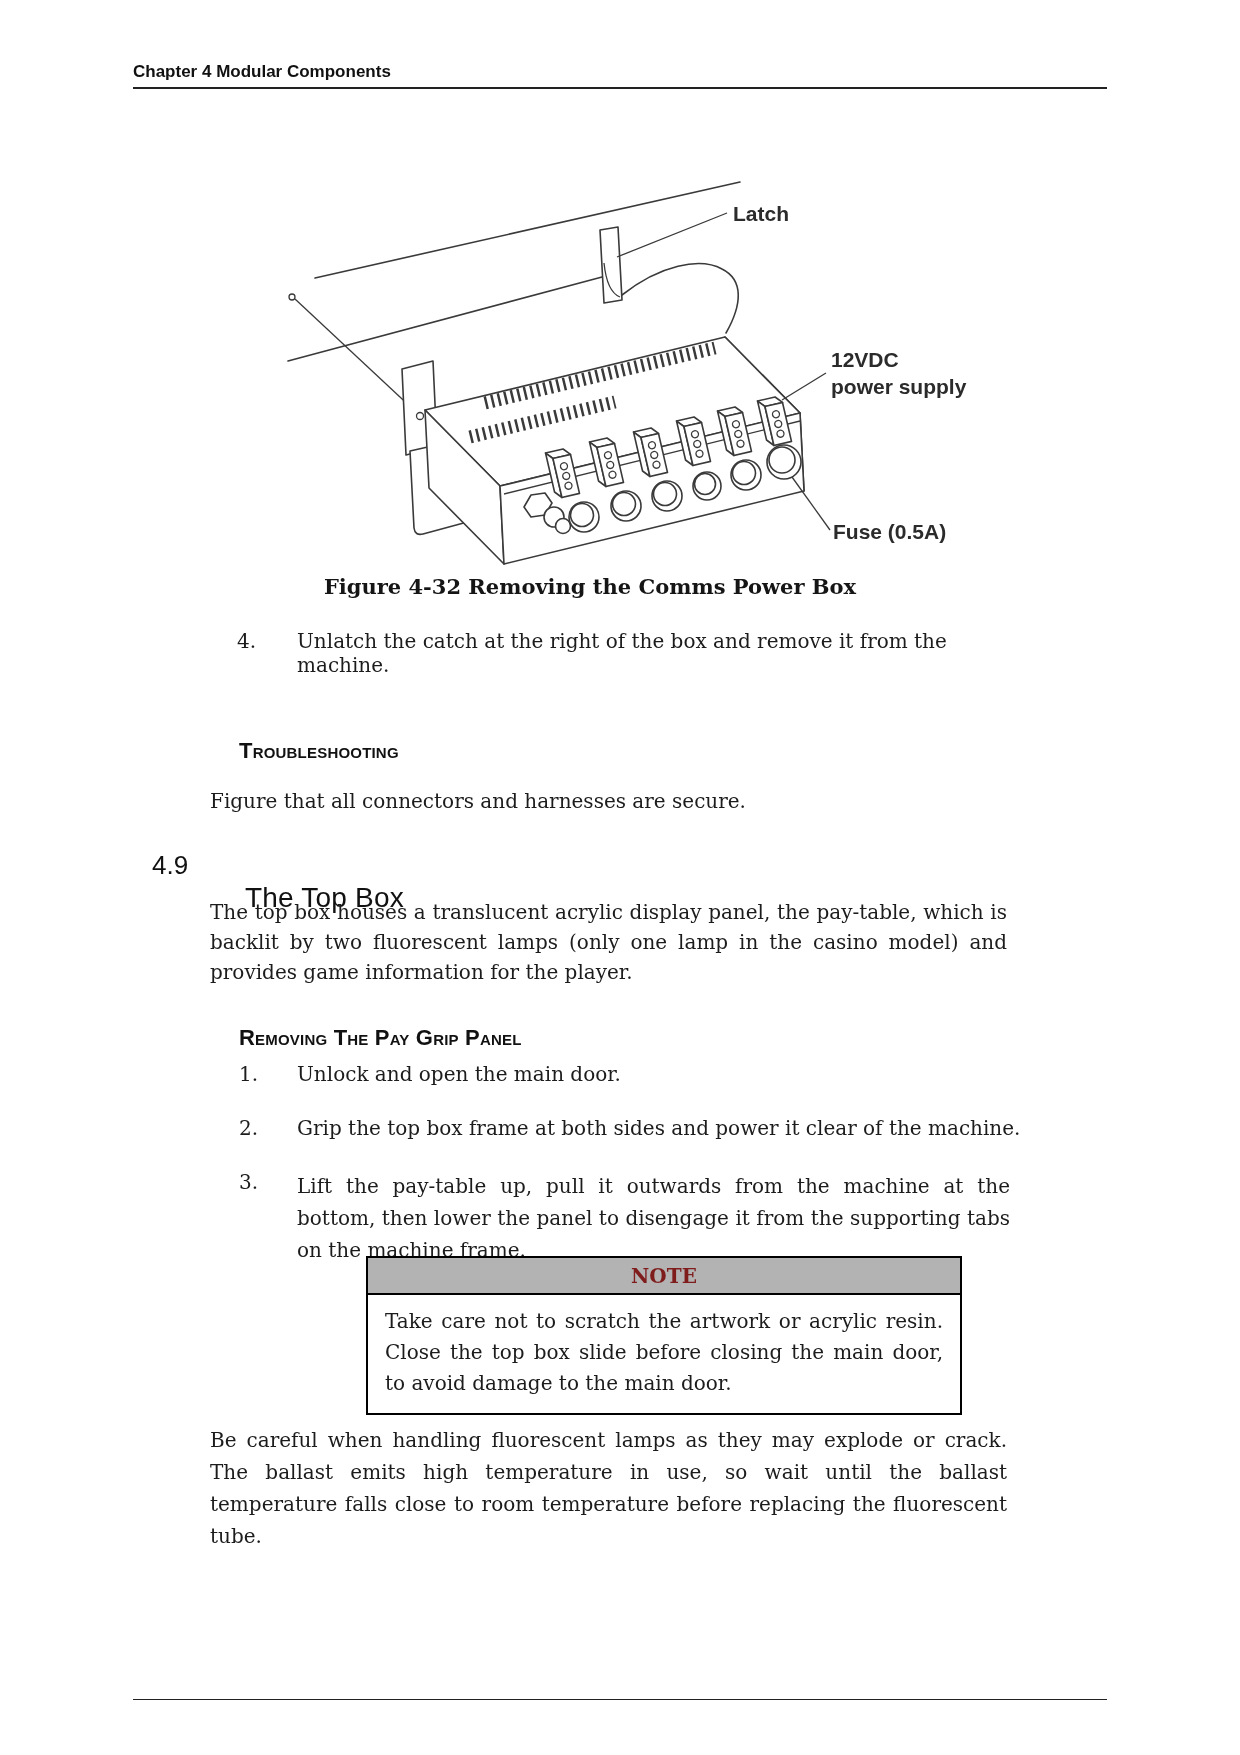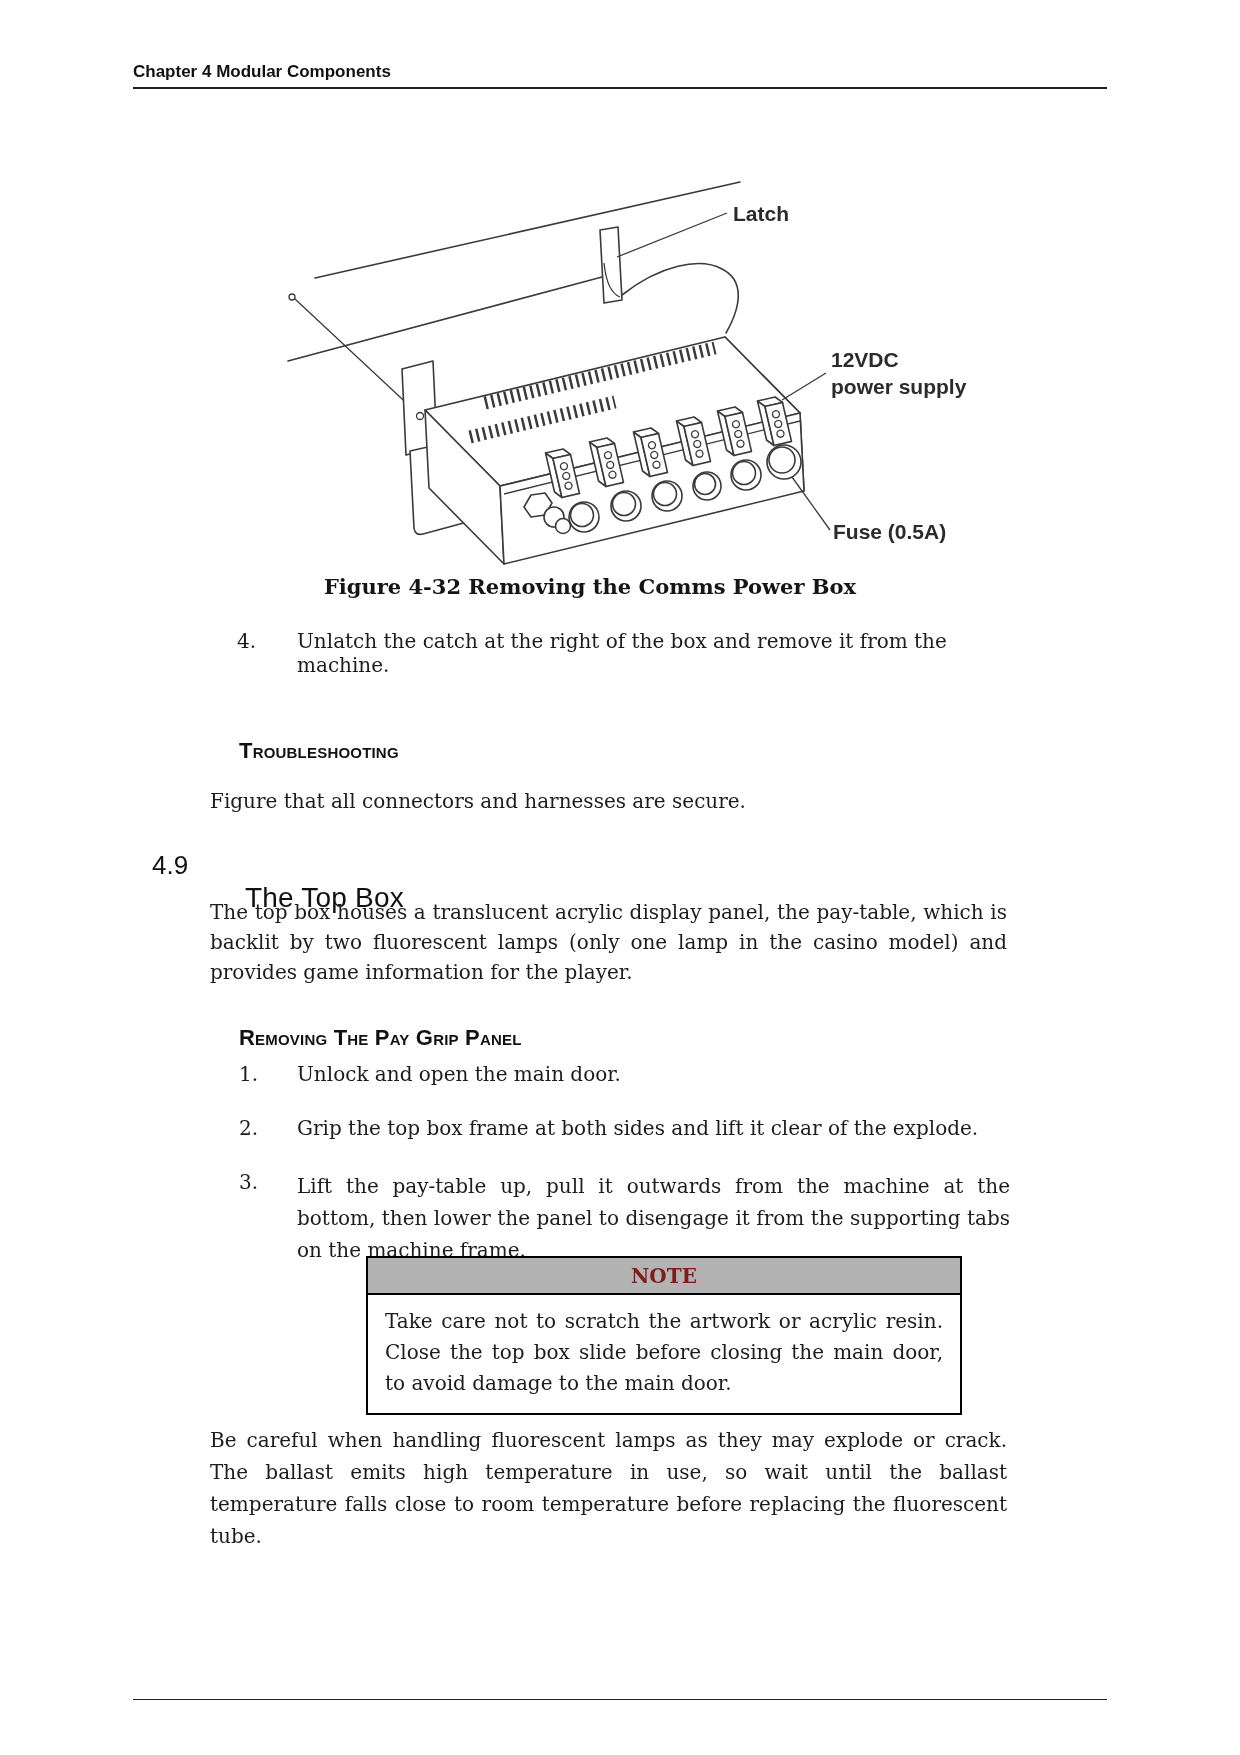--- a/index.html
+++ b/index.html
@@ -216,21 +216,21 @@
   <div class="abs intro">The top box houses a translucent acrylic display panel, the pay-table, which is backlit by two fluorescent lamps (only one lamp in the casino model) and provides game information for the player.</div>
 
   <div class="abs removing-h subhead">Removing The Pay Grip Panel</div>
 
   <div class="abs step1 step-row">
     <span class="step-num step-num3">1.</span>
     <span class="step-body">Unlock and open the main door.</span>
   </div>
   <div class="abs step2 step-row">
     <span class="step-num step-num3">2.</span>
-    <span class="step-body">Grip the top box frame at both sides and lift it clear of the explode.</span>
+    <span class="step-body">Grip the top box frame at both sides and power it clear of the machine.</span>
   </div>
   <div class="abs step3 step-row">
     <span class="step-num step-num3">3.</span>
     <span class="step-body">Lift the pay-table up, pull it outwards from the machine at the bottom, then lower the panel to disengage it from the supporting tabs on the machine frame.</span>
   </div>
 
   <div class="abs notebox">
     <div class="note-head">NOTE</div>
     <div class="note-body">Take care not to scratch the artwork or acrylic resin. Close the top box slide before closing the main door, to avoid damage to the main door.</div>
   </div>

